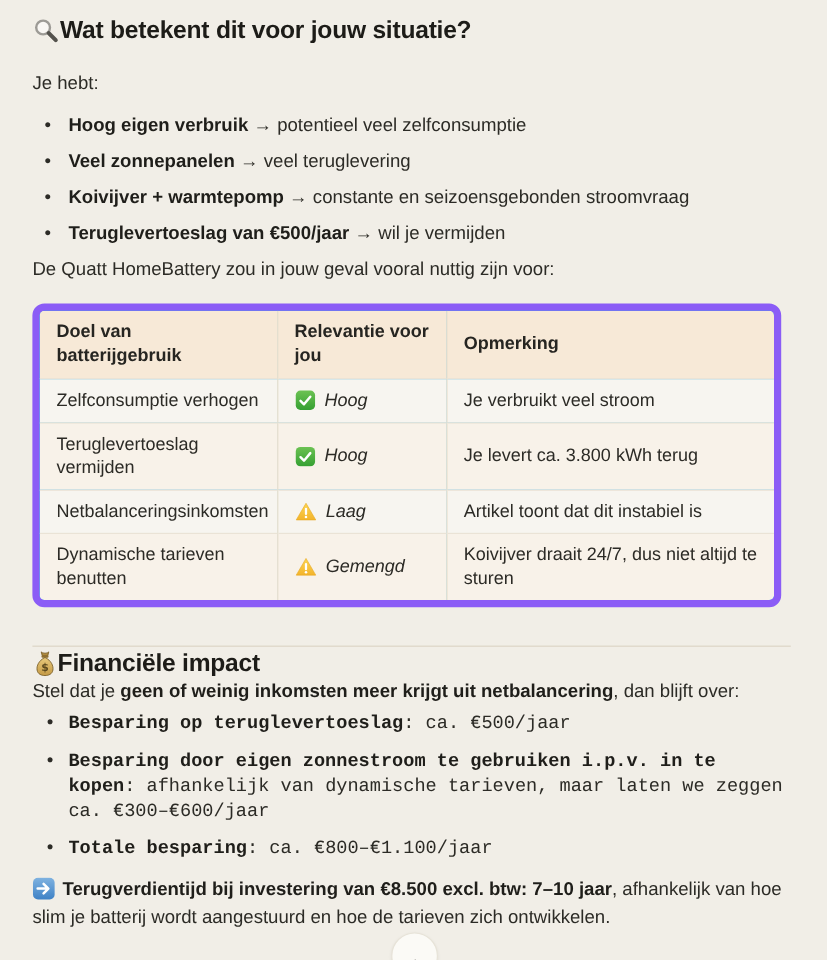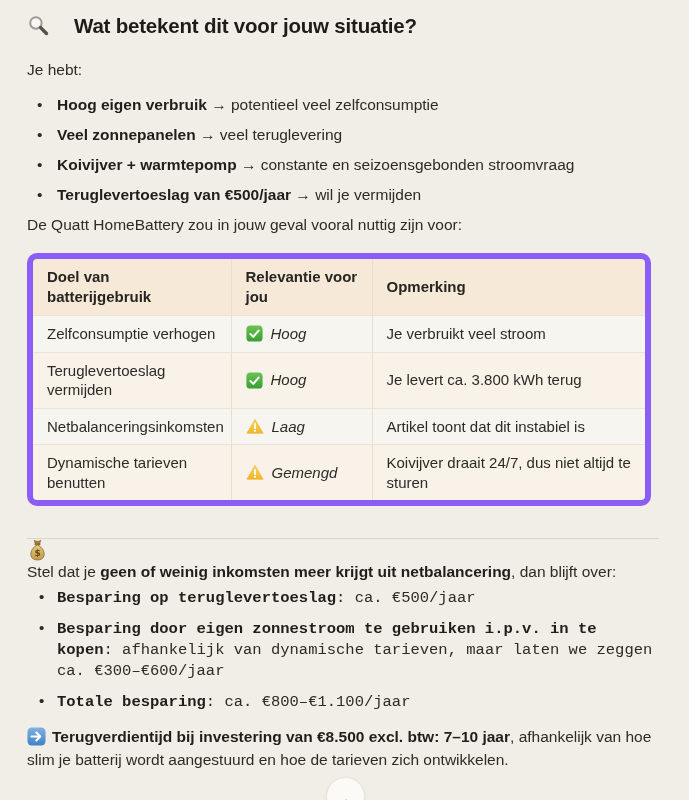--- a/index.html
+++ b/index.html
@@ -6,21 +6,21 @@
   body{
     width:689px;height:800px;overflow:hidden;position:relative;
     background:#f1eee7;
     font-family:"Liberation Sans","DejaVu Sans",sans-serif;
     color:#2c2b26;
     -webkit-font-smoothing:antialiased;
   }
   .content{padding:12px 28px 0 27px;}
 
   h2.section{
-    display:flex;align-items:center;gap:24px;
+    display:flex;align-items:center;gap:0;
     font-size:20.5px;font-weight:700;color:#1d1c18;letter-spacing:-0.2px;
     margin:0;line-height:27px;
   }
   .emoji{display:inline-flex;flex:none;align-items:center;justify-content:center;}
 
   p.body{font-size:15.5px;line-height:21px;margin:0;color:#2c2b26;}
   .b{font-weight:700;color:#1f1e1a;}
 
   ul.bullets{list-style:none;margin:14px 0 6px 0;padding:0;}
   ul.bullets li{
@@ -196,20 +196,21 @@
               <stop offset="0" stop-color="#e8c97c"></stop>
               <stop offset="1" stop-color="#c49a45"></stop>
             </linearGradient>
           </defs>
         <path d="M7 1.2 C8 2.6 12 2.6 13 1.2 L12.2 4.2 H7.8 Z" fill="#b08a3e" stroke="#7a5f28" stroke-width="0.7"></path>
         <rect x="7.2" y="3.9" width="5.6" height="2" rx="0.8" fill="#8f6f30"></rect>
         <path d="M10 5.6 C5 8 3.2 12.4 3.7 15.6 C4.2 18.8 7 20 10 20 C13 20 15.8 18.8 16.3 15.6 C16.8 12.4 15 8 10 5.6 Z" fill="url(#gbag)" stroke="#7a5f28" stroke-width="0.7"></path>
         <text x="10" y="16.4" text-anchor="middle" font-family="'DejaVu Sans',sans-serif" font-size="8.6" font-weight="bold" fill="#5d4a1f">$</text>
       </svg>
     </span>
+    <span>Financiële impact</span>
   </h2>
 
   <p class="body fin-intro"><span>Stel dat je </span><span class="b">geen of weinig inkomsten meer krijgt uit netbalancering</span><span>, dan blijft over:</span></p>
 
   <ul class="bullets fin">
     <li><span class="b">Besparing op teruglevertoeslag</span><span>: ca. €500/jaar</span></li>
     <li><span class="b">Besparing door eigen zonnestroom te gebruiken i.p.v. in te kopen</span><span>: afhankelijk van dynamische tarieven, maar laten we zeggen ca. €300–€600/jaar</span></li>
     <li><span class="b">Totale besparing</span><span>: ca. €800–€1.100/jaar</span></li>
   </ul>
 

